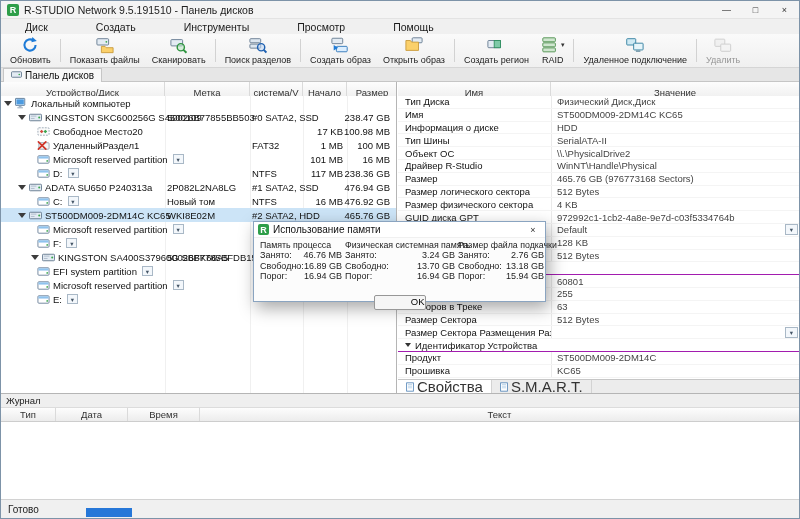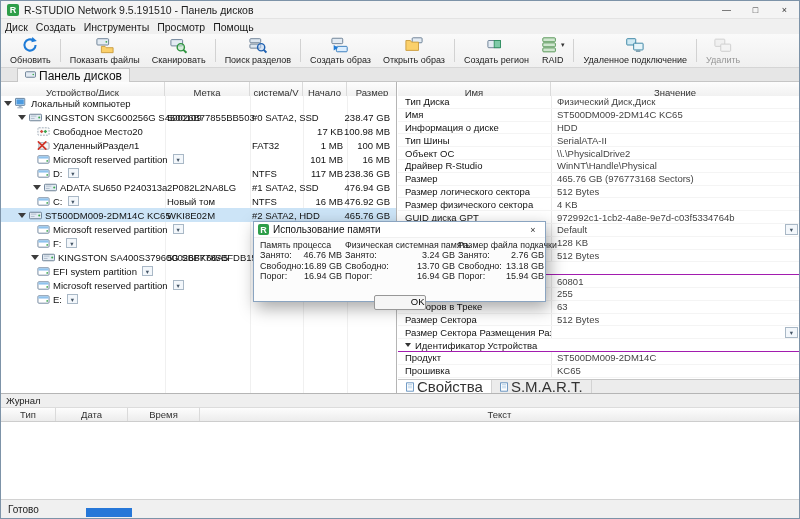--- a/index.html
+++ b/index.html
@@ -6,32 +6,32 @@
   body{font-family:"Liberation Sans",sans-serif;background:#c9c9c9}
   .window{position:relative;width:800px;height:519px;background:#f0f0f0;border:1px solid #7d93a8;overflow:hidden;color:#111}
   
   .titlebar{position:absolute;left:0;top:0;right:0;height:18px;background:#f4f4f4;border-bottom:1px solid #e3e3e3;display:flex;align-items:center}
   .app-icon{width:12px;height:12px;background:#2e9e49;border-radius:2px;color:#fff;font-size:9px;font-weight:bold;display:flex;align-items:center;justify-content:center;margin:0 5px 0 6px;flex:none}
   .title-text{font-size:10.5px;color:#222;white-space:nowrap}
   .win-controls{margin-left:auto;display:flex;height:100%}
   .win-btn{width:29px;height:100%;display:flex;align-items:center;justify-content:center;font-size:9px;color:#333}
   
   .menubar{position:absolute;left:0;top:18px;right:0;height:15px;display:flex;align-items:center;background:#f0f0f0;font-size:10.5px}
-  .menu-item{padding:0 4px;height:100%;display:flex;align-items:center;color:#1a1a1a}
+  .menu-item{padding:0 24px;height:100%;display:flex;align-items:center;color:#1a1a1a}
   
   .toolbar{position:absolute;left:0;top:33px;right:0;height:34px;background:linear-gradient(#fafafa,#f0f0f0);border-bottom:1px solid #d5d5d5;display:flex;align-items:stretch;padding:1px 3px}
   .tb-btn{display:flex;flex-direction:column;align-items:center;justify-content:center;padding:1px 6px;border-radius:2px}
   .tb-btn.disabled{opacity:.45;filter:grayscale(1)}
   .tb-top{display:flex;align-items:center;height:18px}
   .tb-ic svg{width:18px;height:18px;display:block}
   .tb-dd{font-size:7px;color:#333;margin-left:2px}
   .tb-lb{font-size:9px;color:#222;white-space:nowrap;margin-top:1px}
   .tb-sep{width:1px;background:#d2d2d2;margin:4px 3px;flex:none}
   
-  .tabstrip{position:absolute;left:0;top:67px;right:0;height:14px;background:#e6e6e6;border-bottom:1px solid #c6c6c6;display:flex;align-items:flex-start;padding-left:16px;font-size:12px}
+  .tabstrip{position:absolute;left:0;top:67px;right:0;height:14px;background:#e6e6e6;border-bottom:1px solid #c6c6c6;display:flex;align-items:center;padding-left:2px;font-size:10px}
   .tab{height:14px;display:flex;align-items:center;gap:3px;padding:0 7px;background:#f8f8f8;border:1px solid #c6c6c6;border-bottom:none}
   .tab svg{width:11px;height:11px}
   
   .main{position:absolute;left:0;top:81px;right:0;height:311px;background:#fff}
   .left-panel{position:absolute;left:0;top:0;width:396px;height:100%;border-right:1px solid #b5b5b5;overflow:hidden}
   .right-panel{position:absolute;left:397px;top:0;right:0;height:100%;overflow:hidden}
   .grid-header{position:absolute;left:0;top:0;right:0;height:21px;background:linear-gradient(#fdfdfd,#ececec);border-bottom:1px solid #cdcdcd;font-size:9.5px;color:#333}
   .hcell{position:absolute;top:0;height:100%;display:flex;align-items:center;justify-content:center;border-right:1px solid #dadada;white-space:nowrap;overflow:hidden}
   .h-name{left:0;width:164px}.h-label{left:164px;width:85px}.h-fs{left:249px;width:53px}.h-start{left:302px;width:44px}.h-size{left:346px;width:50px;border-right:none}
   .tree-body{position:absolute;left:0;top:14px;right:0;bottom:0;background:#fff}
@@ -354,21 +354,21 @@
               </span>
               <span class="tree-tx">D:</span>
               <span class="row-dd">▾</span>
             </div>
             <div class="cell c-label"></div>
             <div class="cell c-fs">NTFS</div>
             <div class="cell c-start">117 MB</div>
             <div class="cell c-size">238.36 GB</div>
           </div>
           <div class="trow">
-            <div class="cell c-name" style="padding-left: 32px;">
+            <div class="cell c-name" style="padding-left: 17px;">
               <span class="expander"></span>
               <span class="tree-ic">
                 <svg viewBox="0 0 14 14">
                   <rect x="0.5" y="3.5" width="13" height="7" rx="1" fill="#e3ebf3" stroke="#64798f"></rect>
                   <circle cx="11" cy="7" r="1.1" fill="#39a84c"></circle>
                   <rect x="2" y="5" width="6" height="1" fill="#aebccb"></rect>
                   <rect x="2" y="7.5" width="4" height="1" fill="#aebccb"></rect>
                 </svg>
               </span>
               <span class="tree-tx">ADATA SU650 P240313a</span>

